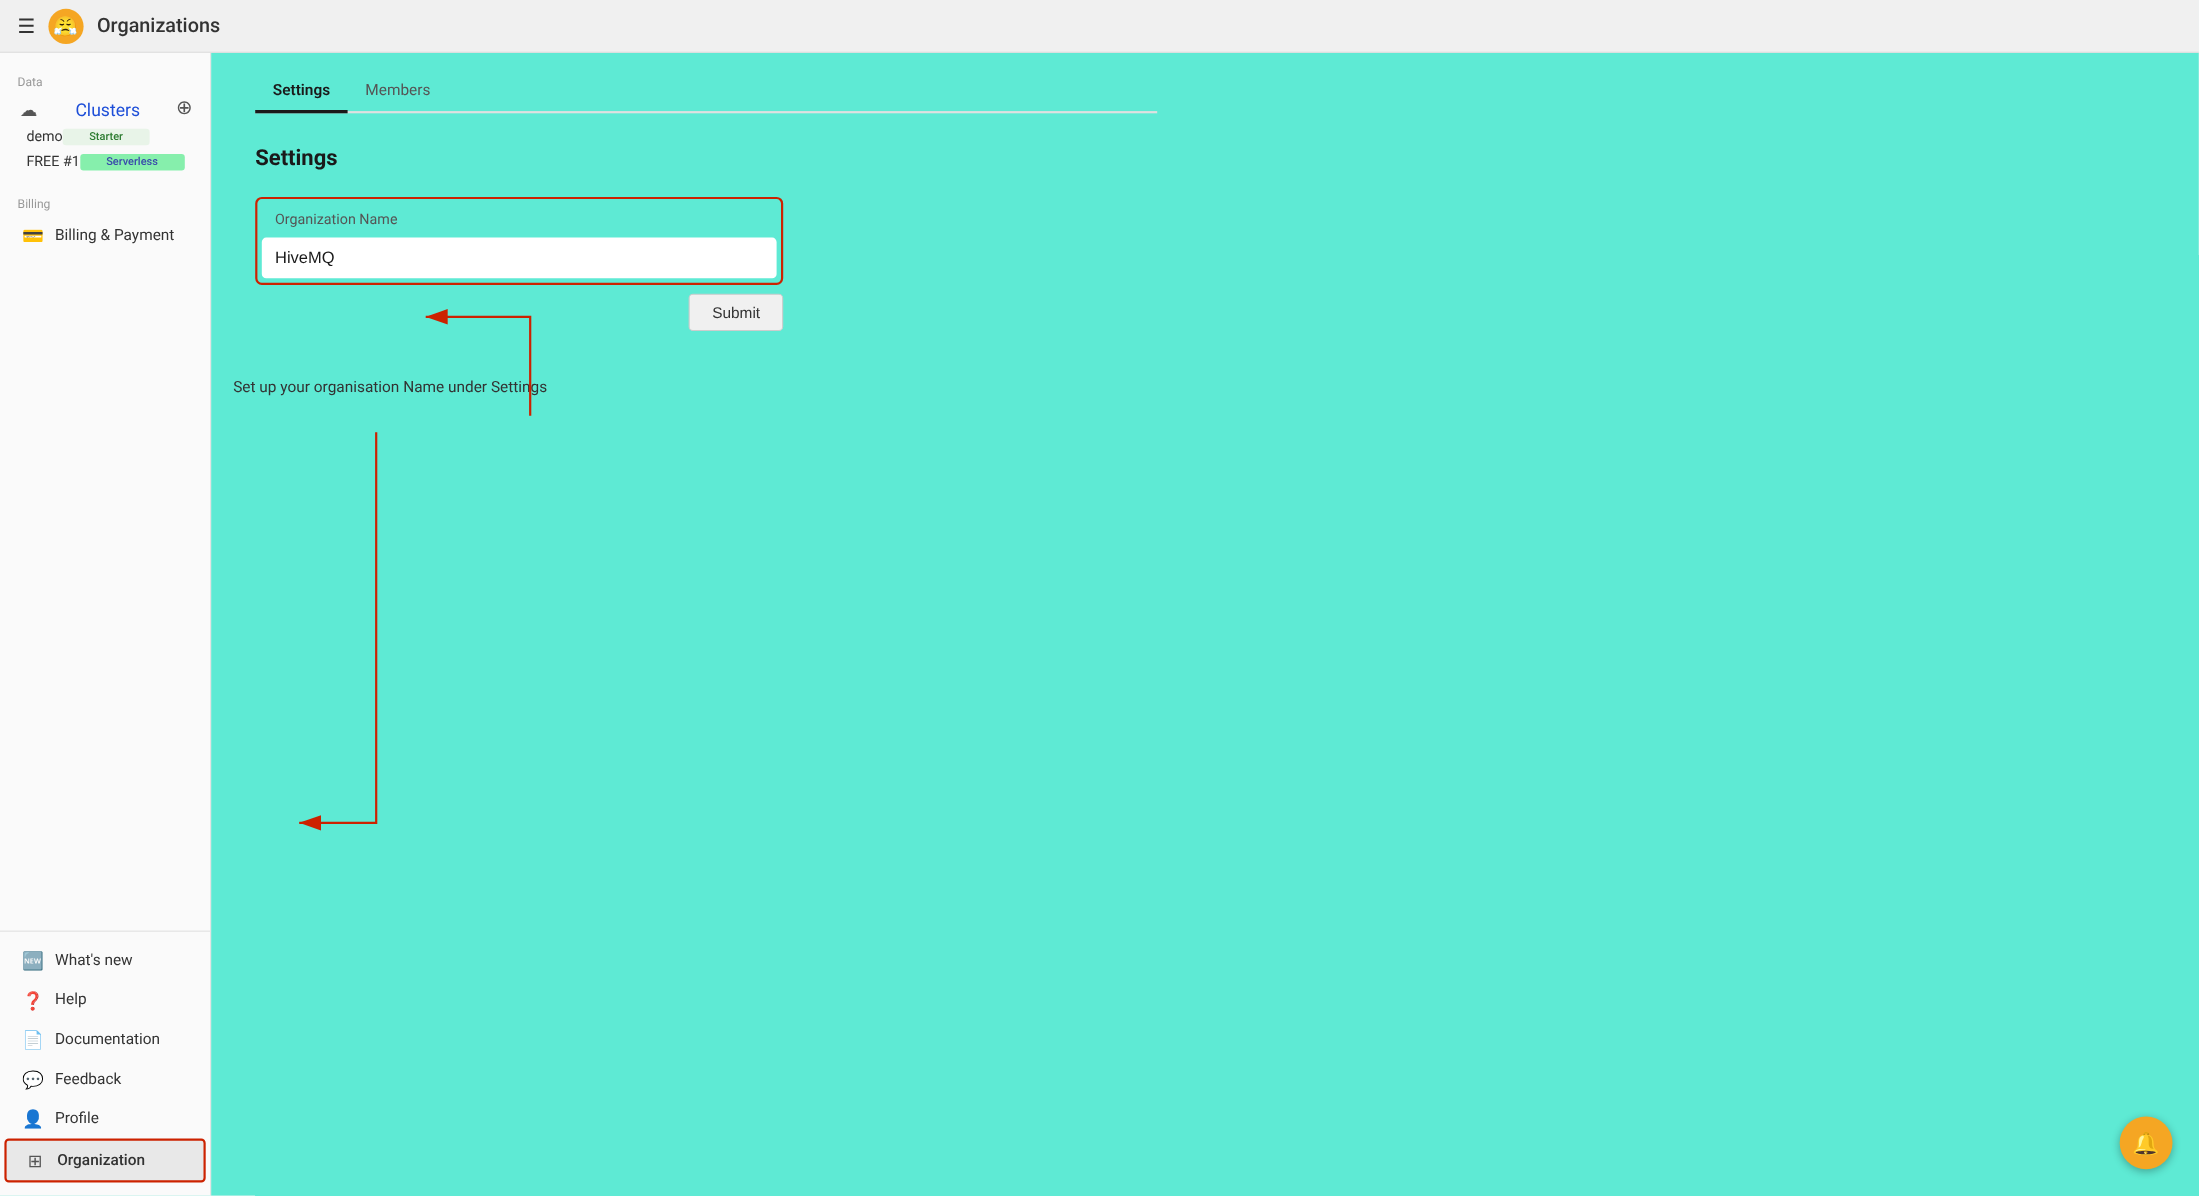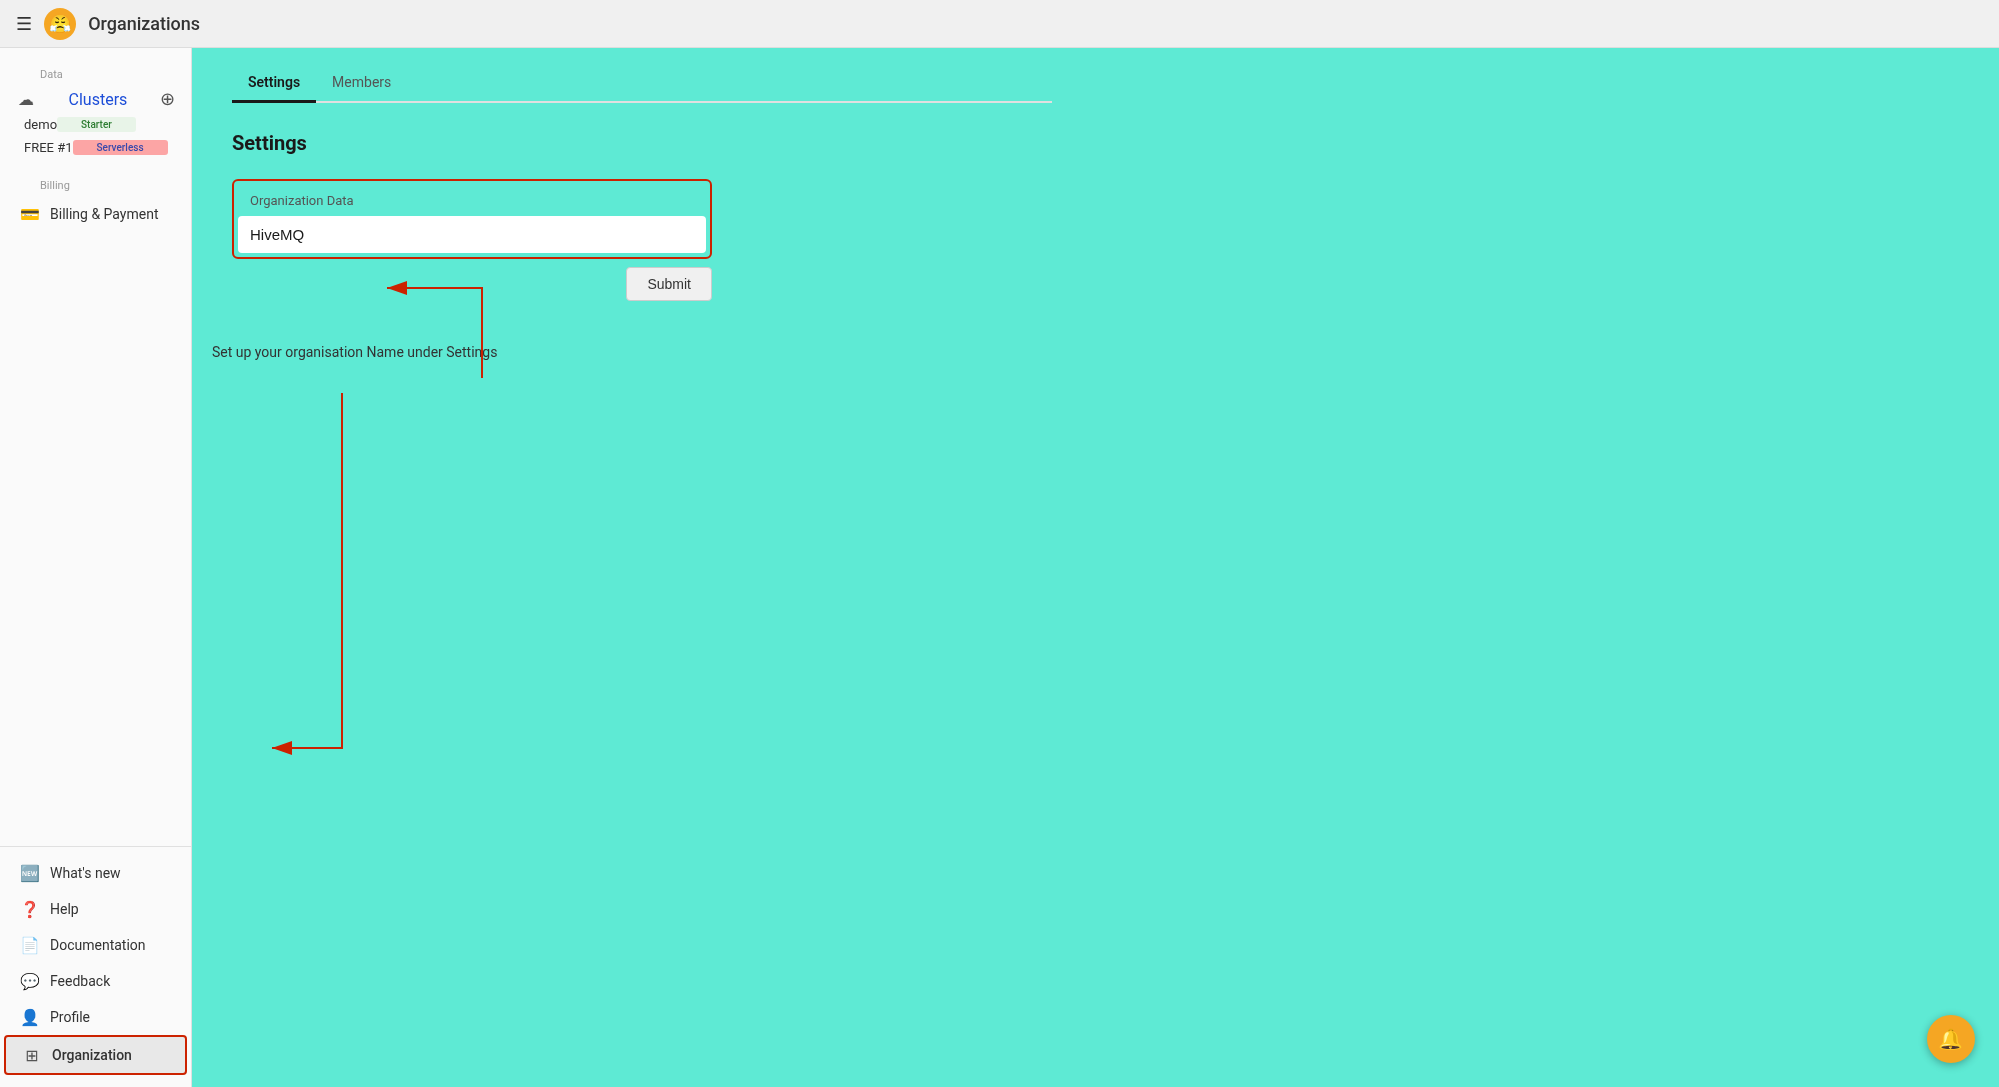--- a/index.html
+++ b/index.html
@@ -31,21 +31,20 @@
       display: flex;
       flex-direction: column;
       padding: 12px 0;
       flex-shrink: 0;
     }
     .sidebar-section-label {
       font-size: 11px;
       color: #999;
       padding: 8px 16px 4px;
       text-transform: none;
-      margin-left: 24px;
     }
     .sidebar-item {
       display: flex;
       align-items: center;
       gap: 10px;
       padding: 8px 16px;
       cursor: pointer;
       font-size: 14px;
       color: #333;
       border-radius: 4px;
@@ -74,21 +73,21 @@
       color: #333;
       cursor: pointer;
     }
     .badge {
       font-size: 10px;
       padding: 2px 24px;
       border-radius: 3px;
       font-weight: 500;
     }
     .badge-starter { background: #e8f4e8; color: #2e7d32; }
-    .badge-serverless { background: #fca5a5; color: #3949ab; }
+    .badge-serverless { background: #86efac; color: #3949ab; }
     .sidebar-bottom { margin-top: auto; }
     .sidebar-divider { height: 1px; background: #e0e0e0; margin: 8px 0; }
 
     
     .main {
       flex: 1;
       background: #5eead4;
       overflow-y: auto;
       position: relative;
     }
@@ -254,21 +253,21 @@
         <div class="tab">
           <span>Members</span>
         </div>
       </div>
 
       <div class="settings-section">
         <div class="settings-title">Settings</div>
 
         <div class="form-group">
           <div class="form-input-wrapper">
-            <label class="form-label" style="padding: 8px 12px 0; display:block;">Organization Data</label>
+            <label class="form-label" style="padding: 8px 12px 0; display:block;">Organization Name</label>
             <input class="form-input" type="text" value="HiveMQ" style="">
           </div>
           <div class="submit-row">
             <button class="submit-btn">Submit</button>
           </div>
         </div>
       </div>
     </div>
 
     <div style="position: absolute; top: 0; left: 0; width: 100%; height: 100%; pointer-events: none;">

